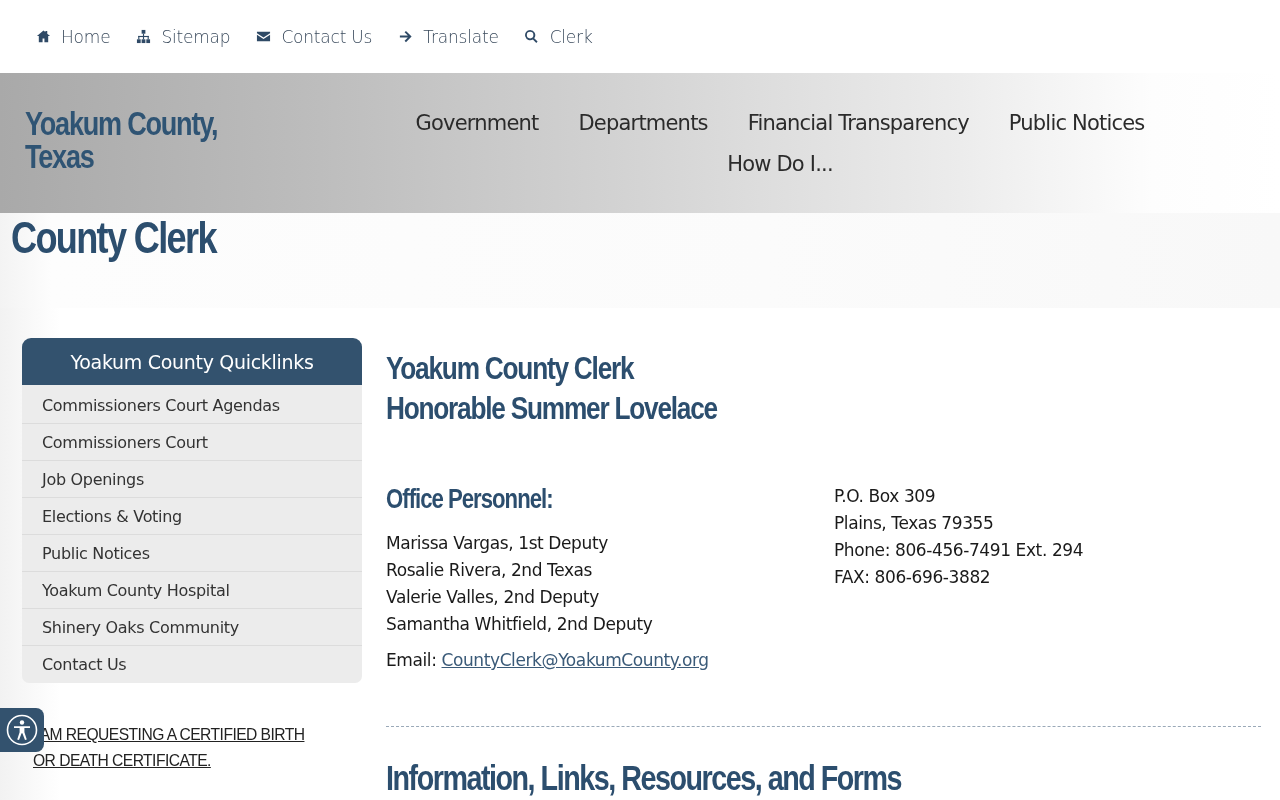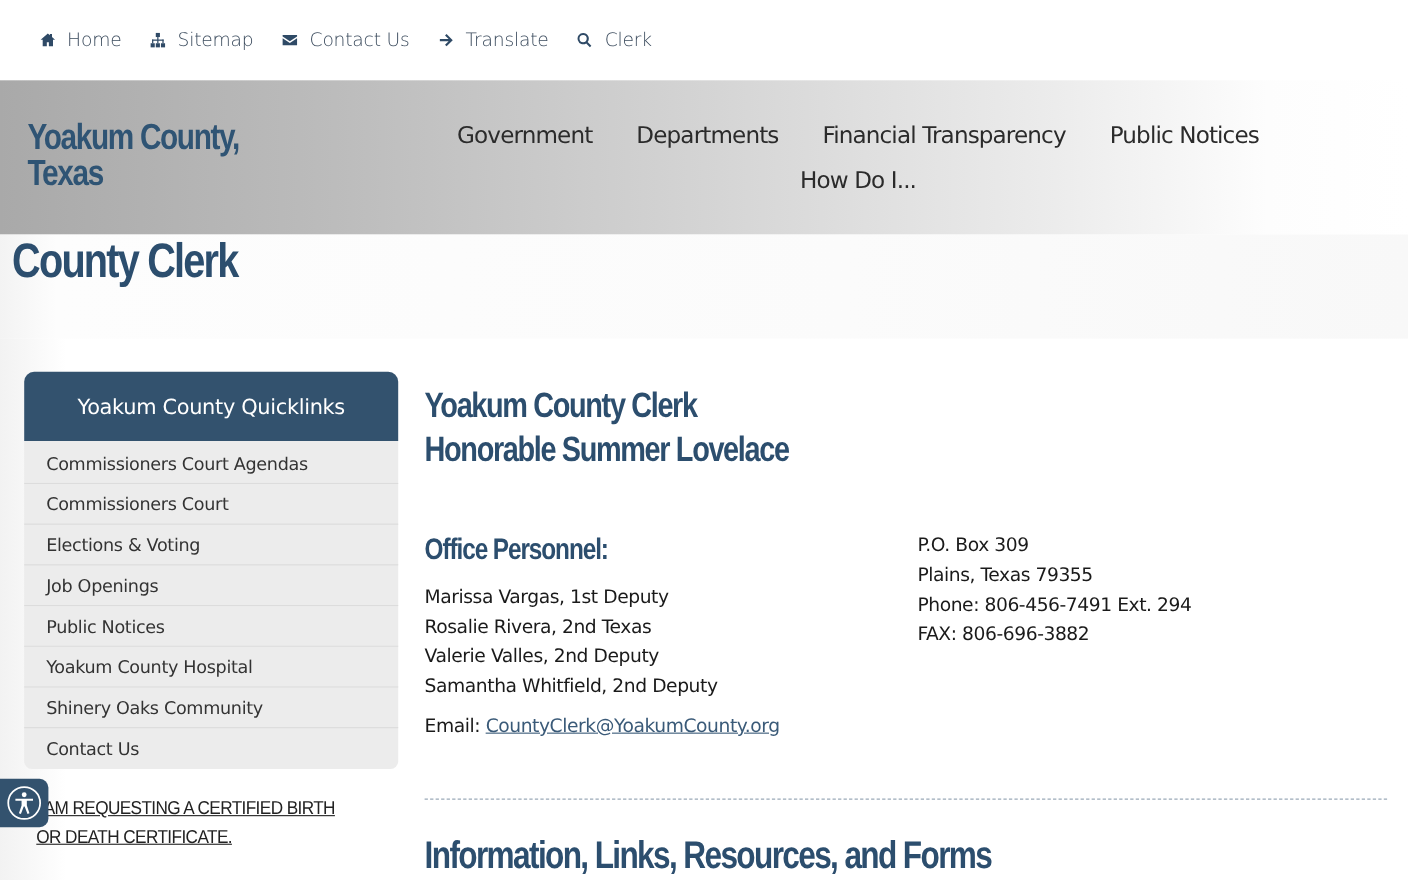--- a/index.html
+++ b/index.html
@@ -21,21 +21,21 @@
     .main-nav a { font-size: 21px; color: #2b2b2b; text-decoration: none; margin: 0 20px; font-family: "DejaVu Sans", sans-serif; letter-spacing: -0.8px; line-height: 28px; }
 
     
     .title-band { height: 95px; background: linear-gradient(90deg, #f3f3f3 0%, #fdfdfd 4%, #fbfbfb 60%, #f8f8f8 100%); display: flex; align-items: flex-start; padding-left: 11px; }
     .page-title { font-family: "Liberation Sans", sans-serif; font-weight: bold; color: #2c4e6e; font-size: 44px; letter-spacing: -2px; transform: scaleX(0.82); transform-origin: left center; white-space: nowrap; }
 
     
     .content { position: relative; height: 492px; background: linear-gradient(90deg, #f2f2f2 0px, #ffffff 60px); }
 
     .sidebar { position: absolute; left: 22px; top: 30px; width: 340px; }
-    .quick-head { background: #33526e; color: #fff; height: 63px; border-radius: 9px 9px 0 0; display: flex; align-items: center; justify-content: center; font-size: 19px; letter-spacing: -0.3px; text-align: right; }
+    .quick-head { background: #33526e; color: #fff; height: 47px; border-radius: 9px 9px 0 0; display: flex; align-items: center; justify-content: center; font-size: 19px; letter-spacing: -0.3px; text-align: right; }
     .quick-list { background: #ececec; border-radius: 0 0 7px 7px; padding-top: 2px; }
     .quick-item { height: 37px; display: flex; align-items: center; padding-left: 20px; font-size: 16px; color: #333; border-bottom: 1px solid #dcdcdc; letter-spacing: -0.3px; text-decoration: none; }
     .quick-item:last-child { border-bottom: none; }
 
     .cert-link { position: absolute; left: 33px; top: 414px; font-family: "Liberation Sans", sans-serif; font-size: 17px; color: #222; text-decoration: underline; line-height: 26px; letter-spacing: -0.6px; transform: scaleX(0.92); transform-origin: left top; white-space: nowrap; }
 
     .a11y-btn { position: absolute; left: 0; top: 400px; width: 44px; height: 44px; background: #33526e; border-radius: 0 8px 8px 0; display: flex; align-items: center; justify-content: center; }
     .a11y-btn svg { width: 34px; height: 34px; }
 
     .main { position: absolute; left: 386px; top: 0; width: 875px; }
@@ -119,22 +119,22 @@
 <div class="title-band">
   <h1 class="page-title">County Clerk</h1>
 </div>
 
 <div class="content">
   <aside class="sidebar">
     <div class="quick-head">Yoakum County Quicklinks</div>
     <div class="quick-list">
       <a class="quick-item">Commissioners Court Agendas</a>
       <a class="quick-item">Commissioners Court</a>
+      <a class="quick-item">Job Openings</a>
       <a class="quick-item">Elections &amp; Voting</a>
-      <a class="quick-item">Job Openings</a>
       <a class="quick-item">Public Notices</a>
       <a class="quick-item">Yoakum County Hospital</a>
       <a class="quick-item">Shinery Oaks Community</a>
       <a class="quick-item">Contact Us</a>
     </div>
   </aside>
 
   <a class="cert-link">
     <div>I AM REQUESTING  A CERTIFIED  BIRTH</div>
     <div>OR DEATH  CERTIFICATE.</div>

